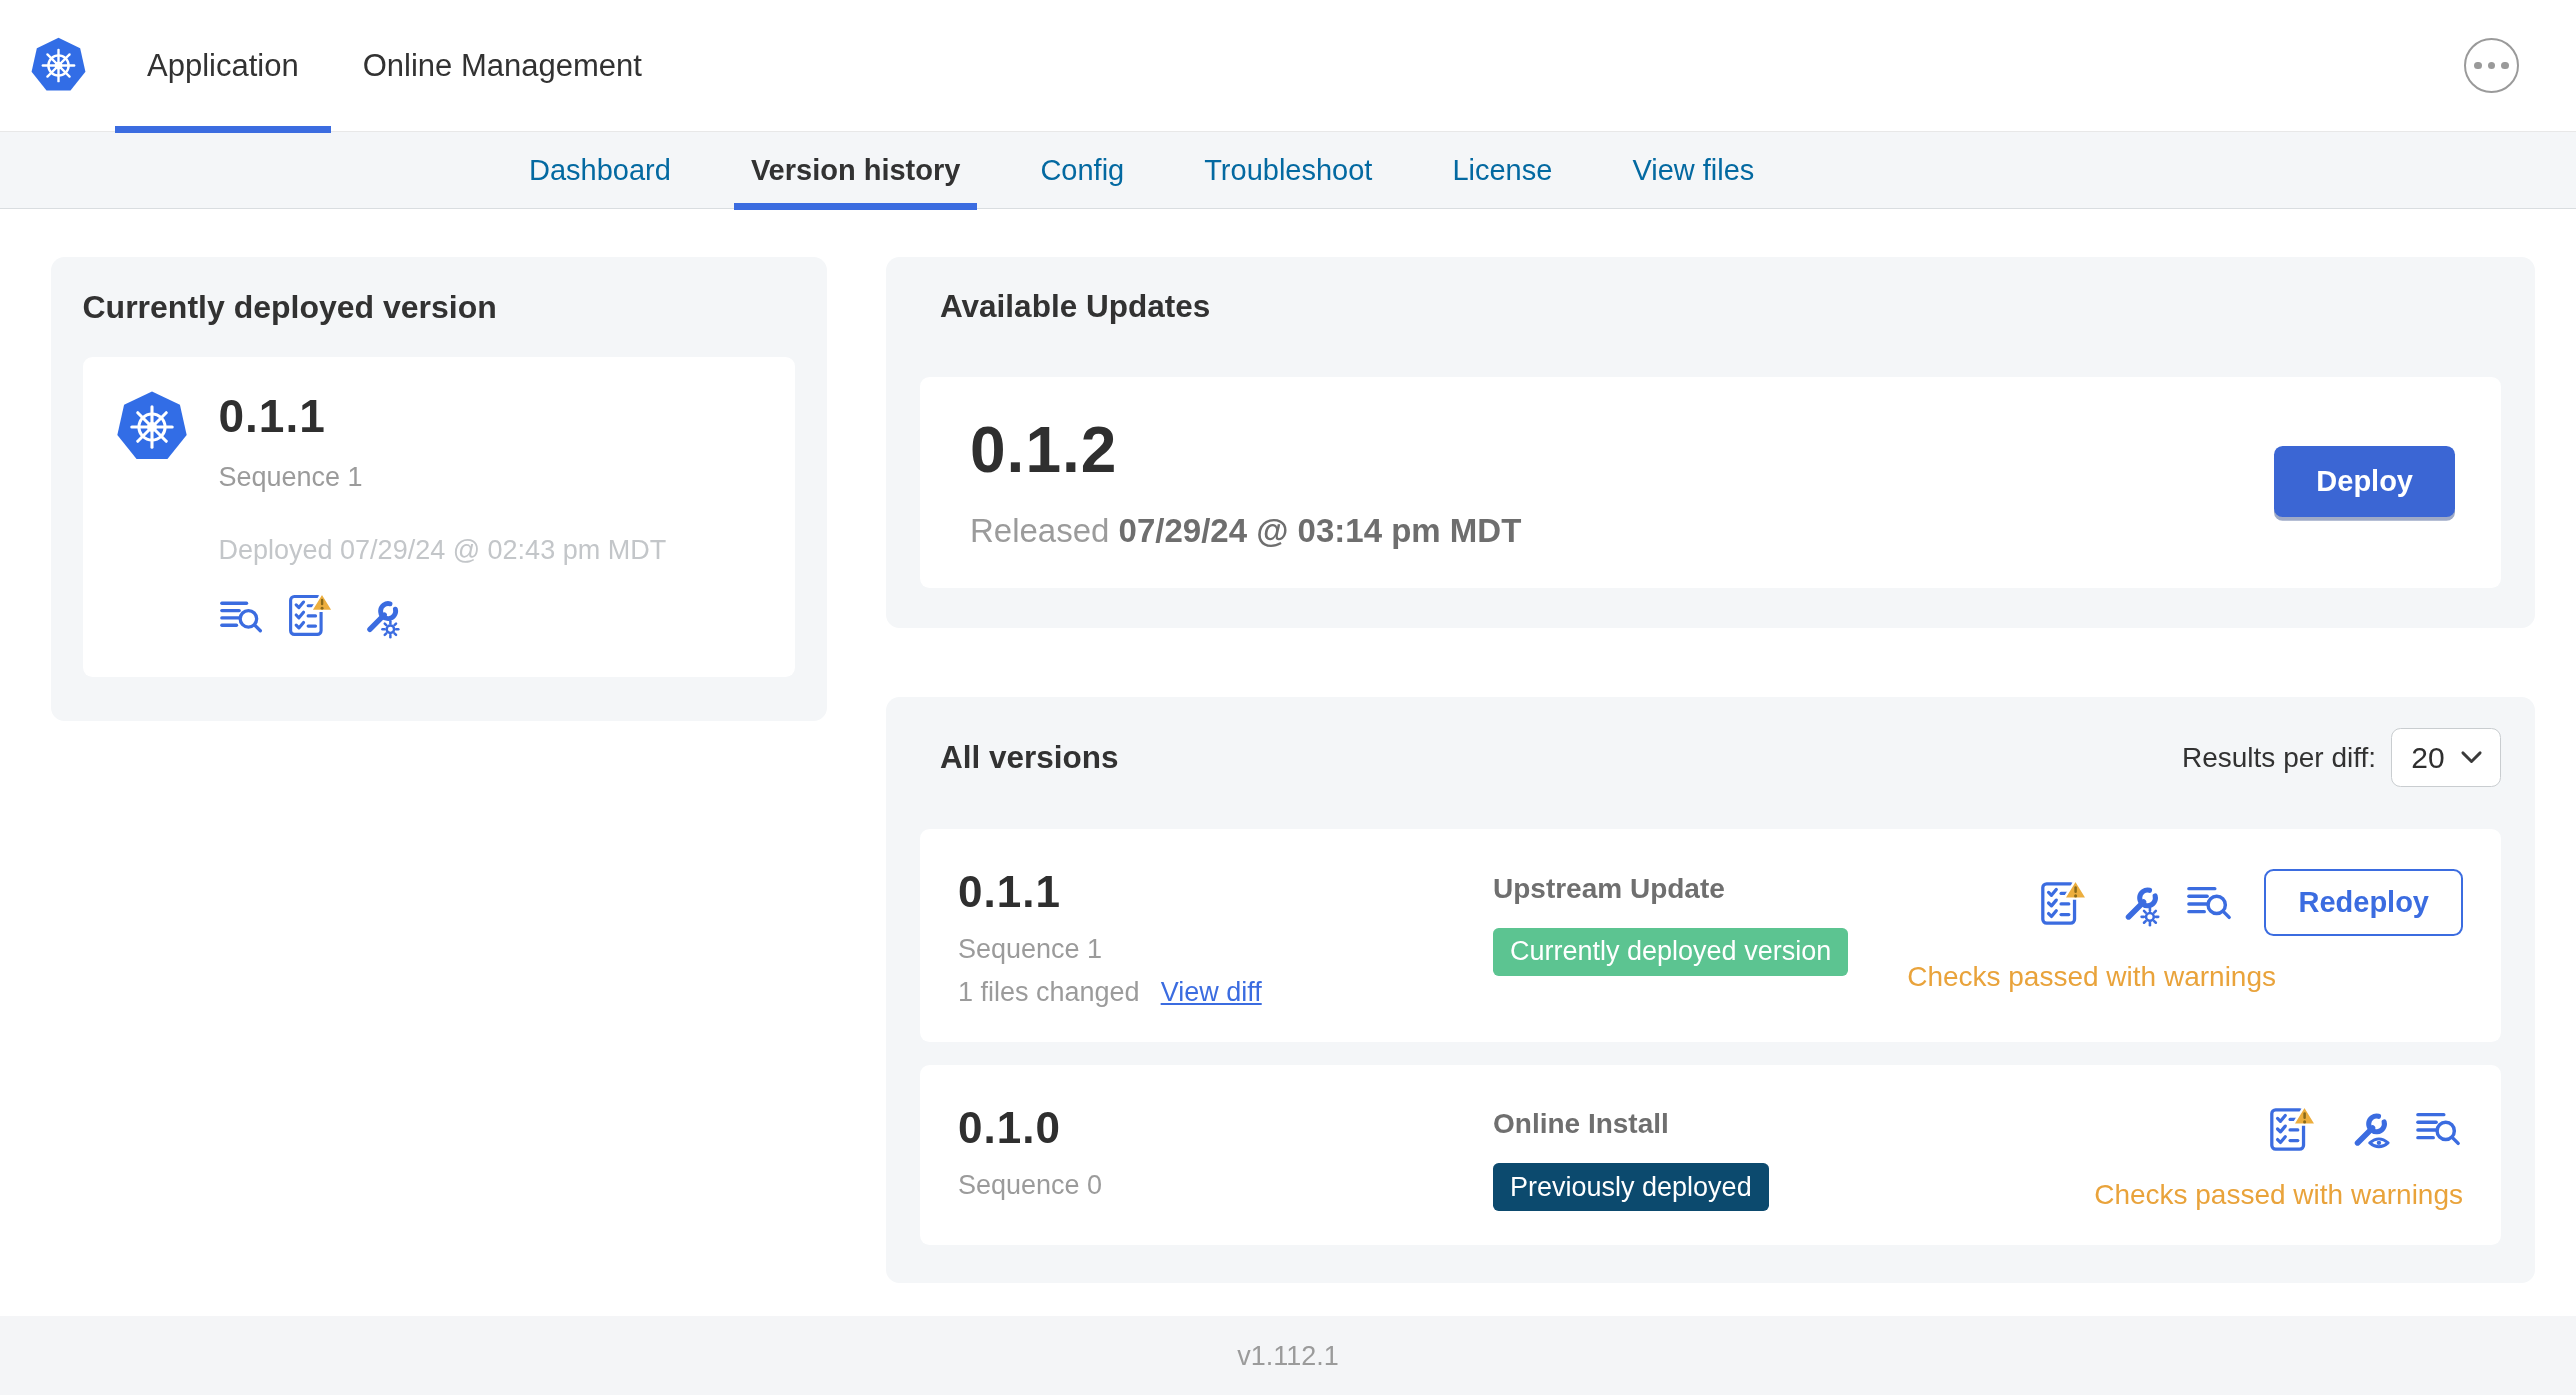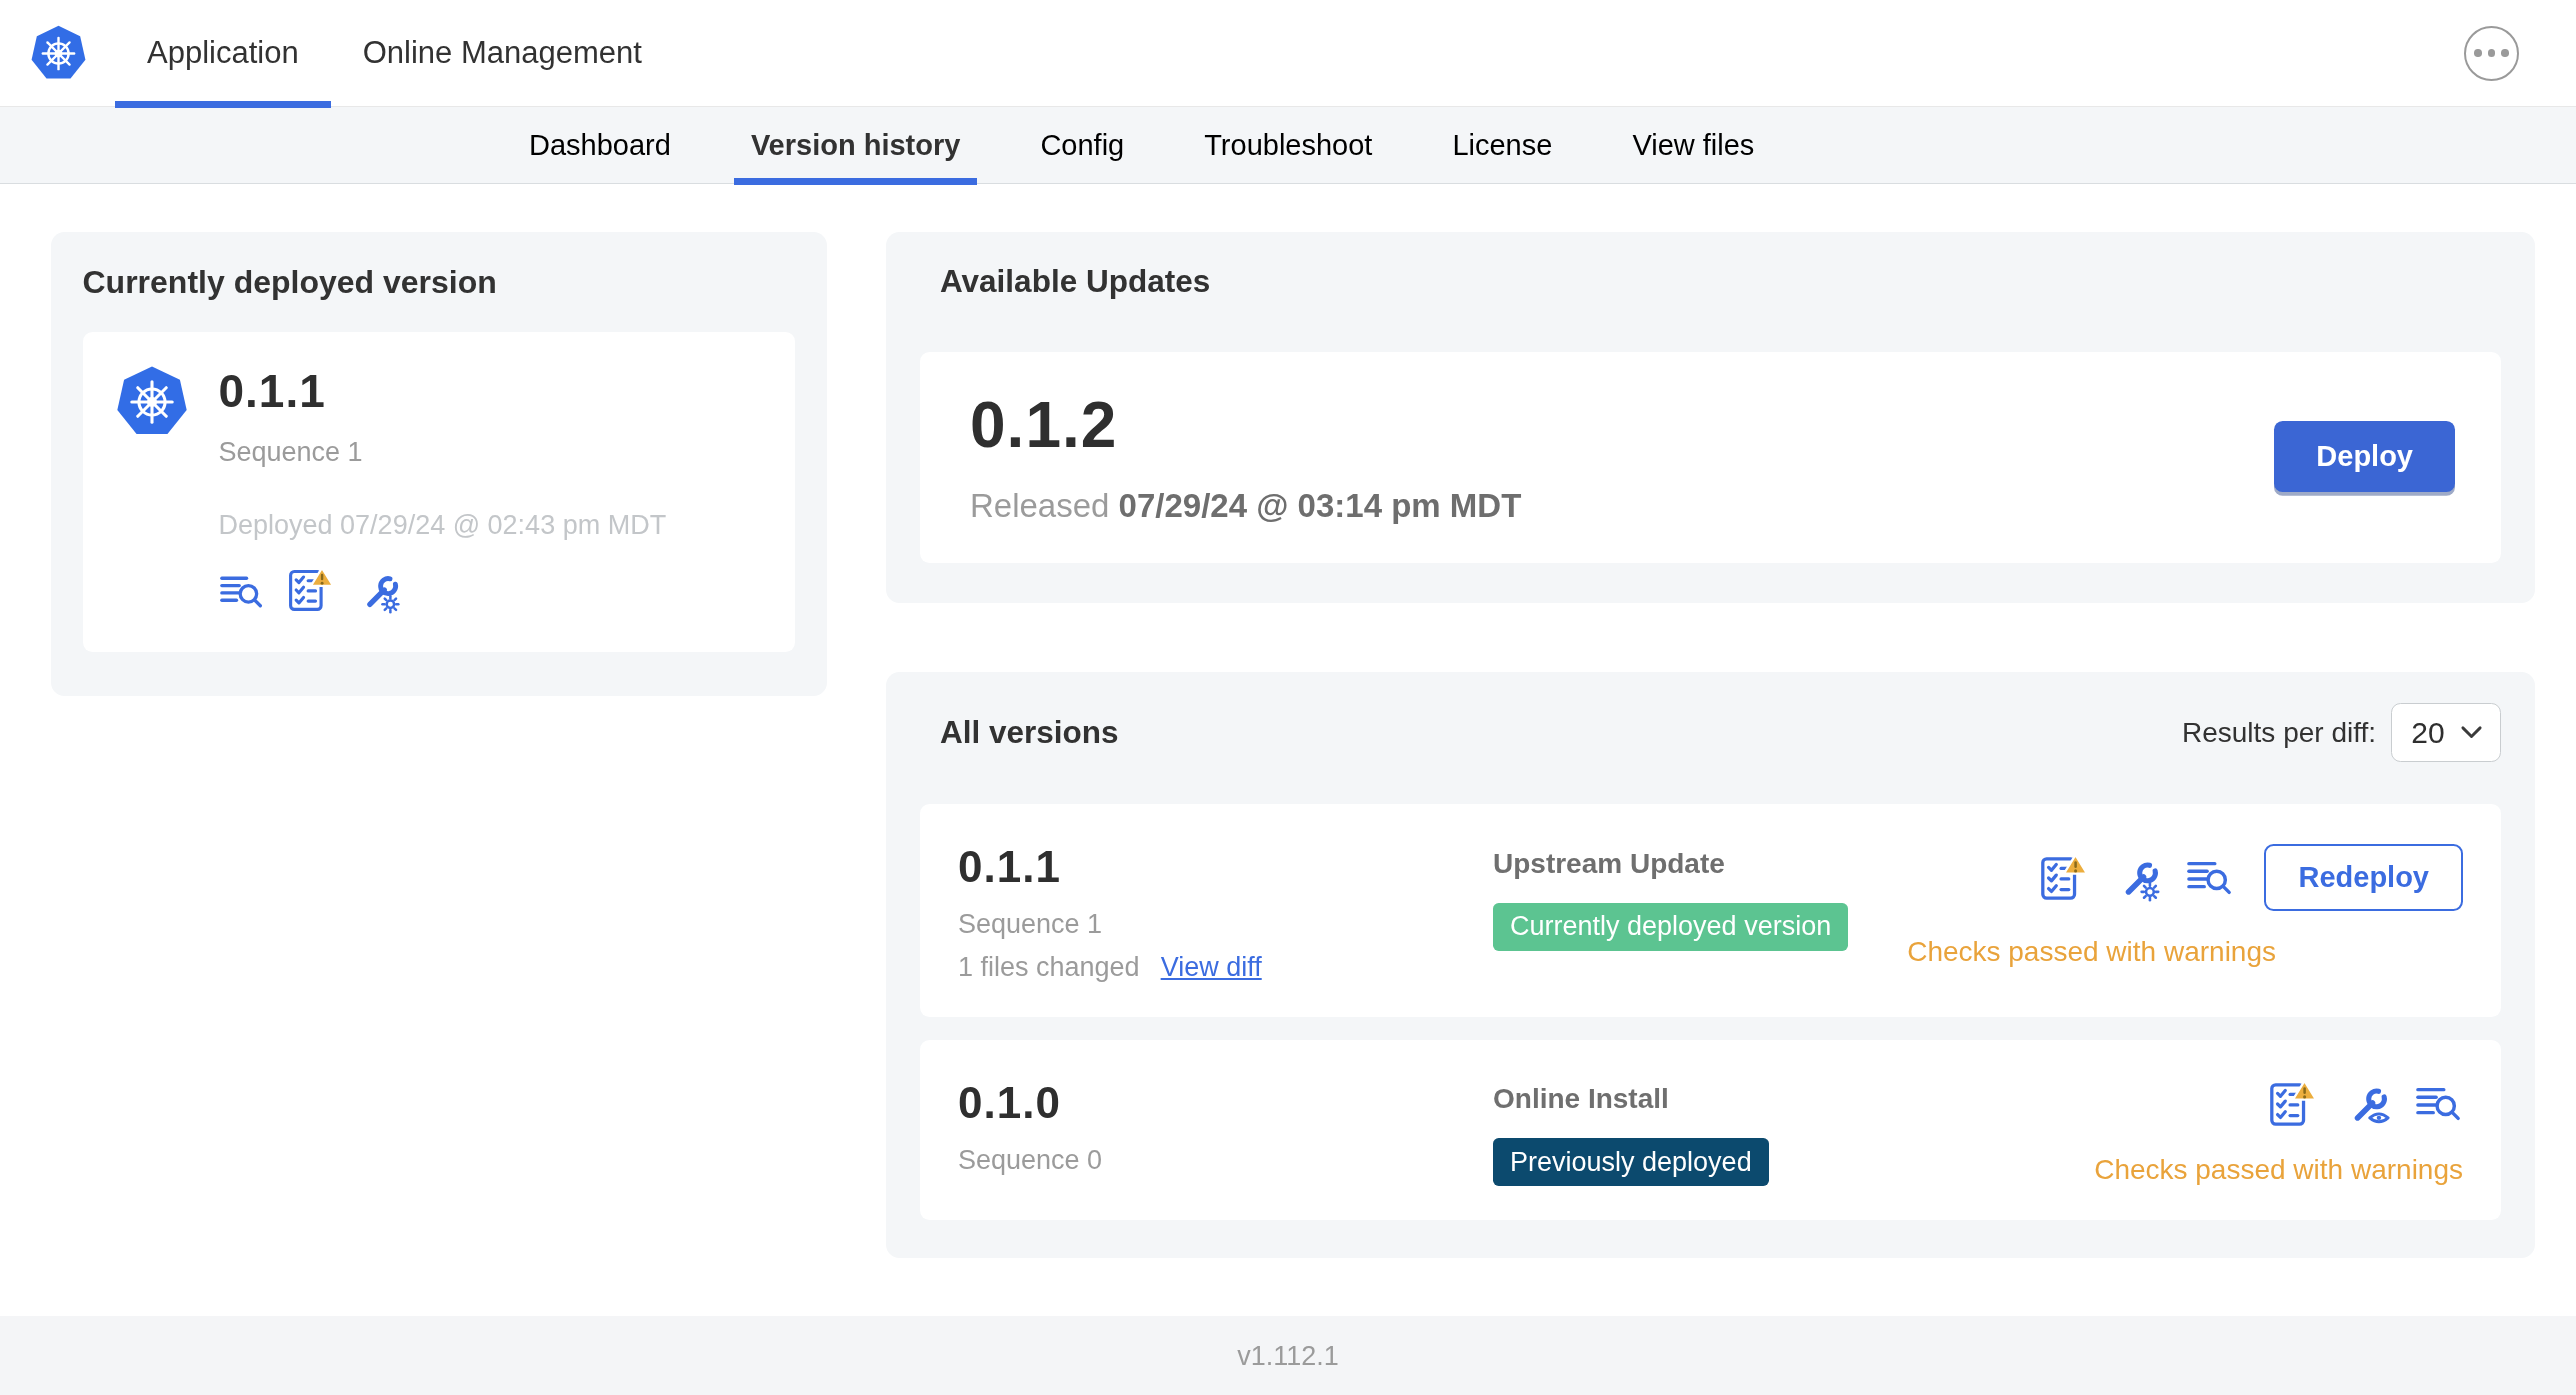--- a/index.html
+++ b/index.html
@@ -8,21 +8,21 @@
     font-family:"Liberation Sans", sans-serif;
     background:#ffffff;
     color:#323232;
     width:2576px; height:1396px;
     display:flex; flex-direction:column;
     overflow:hidden;
   }
 
   
   .topbar {
-    height:107px; background:#fff; border-bottom:1.9px solid #e8e8e8;
+    height:132px; background:#fff; border-bottom:1.9px solid #e8e8e8;
     display:flex; align-items:stretch; flex:0 0 auto;
   }
   .logo-wrap { display:flex; align-items:center; padding:0 27px 0 29px; }
   .top-tabs { display:flex; align-items:stretch; }
   .top-tab {
     display:flex; align-items:center; padding:0 32px; font-size:31px;
     color:#323232; position:relative; cursor:pointer; white-space:nowrap;
   }
   .top-tab.active::after {
     content:""; position:absolute; left:0; right:0; bottom:-1.9px; height:6.7px; background:#3b6ce0;
@@ -35,21 +35,21 @@
   }
   .ellipsis-btn .dot { width:7.6px; height:7.6px; border-radius:50%; background:#9a9a9a; }
 
   
   .subnav {
     height:77px; background:#f4f6f8; border-bottom:1.9px solid #d9dde0;
     display:flex; align-items:stretch; padding-left:489px; flex:0 0 auto;
   }
   .subnav-tab {
     display:flex; align-items:center; padding:0 40px; font-size:29px;
-    color:#000000; position:relative; cursor:pointer; white-space:nowrap;
+    color:#0369a1; position:relative; cursor:pointer; white-space:nowrap;
   }
   .subnav-tab.active { color:#323232; font-weight:700; }
   .subnav-tab.active::after {
     content:""; position:absolute; left:23px; right:23px; bottom:-1.9px; height:6.7px; background:#3b6ce0;
   }
 
   
   .main { flex:1; display:flex; align-items:flex-start; padding:48px 41px 0 51px; gap:59px; background:#fff; }
 
   .panel { background:#f4f6f8; border-radius:13.4px; }

